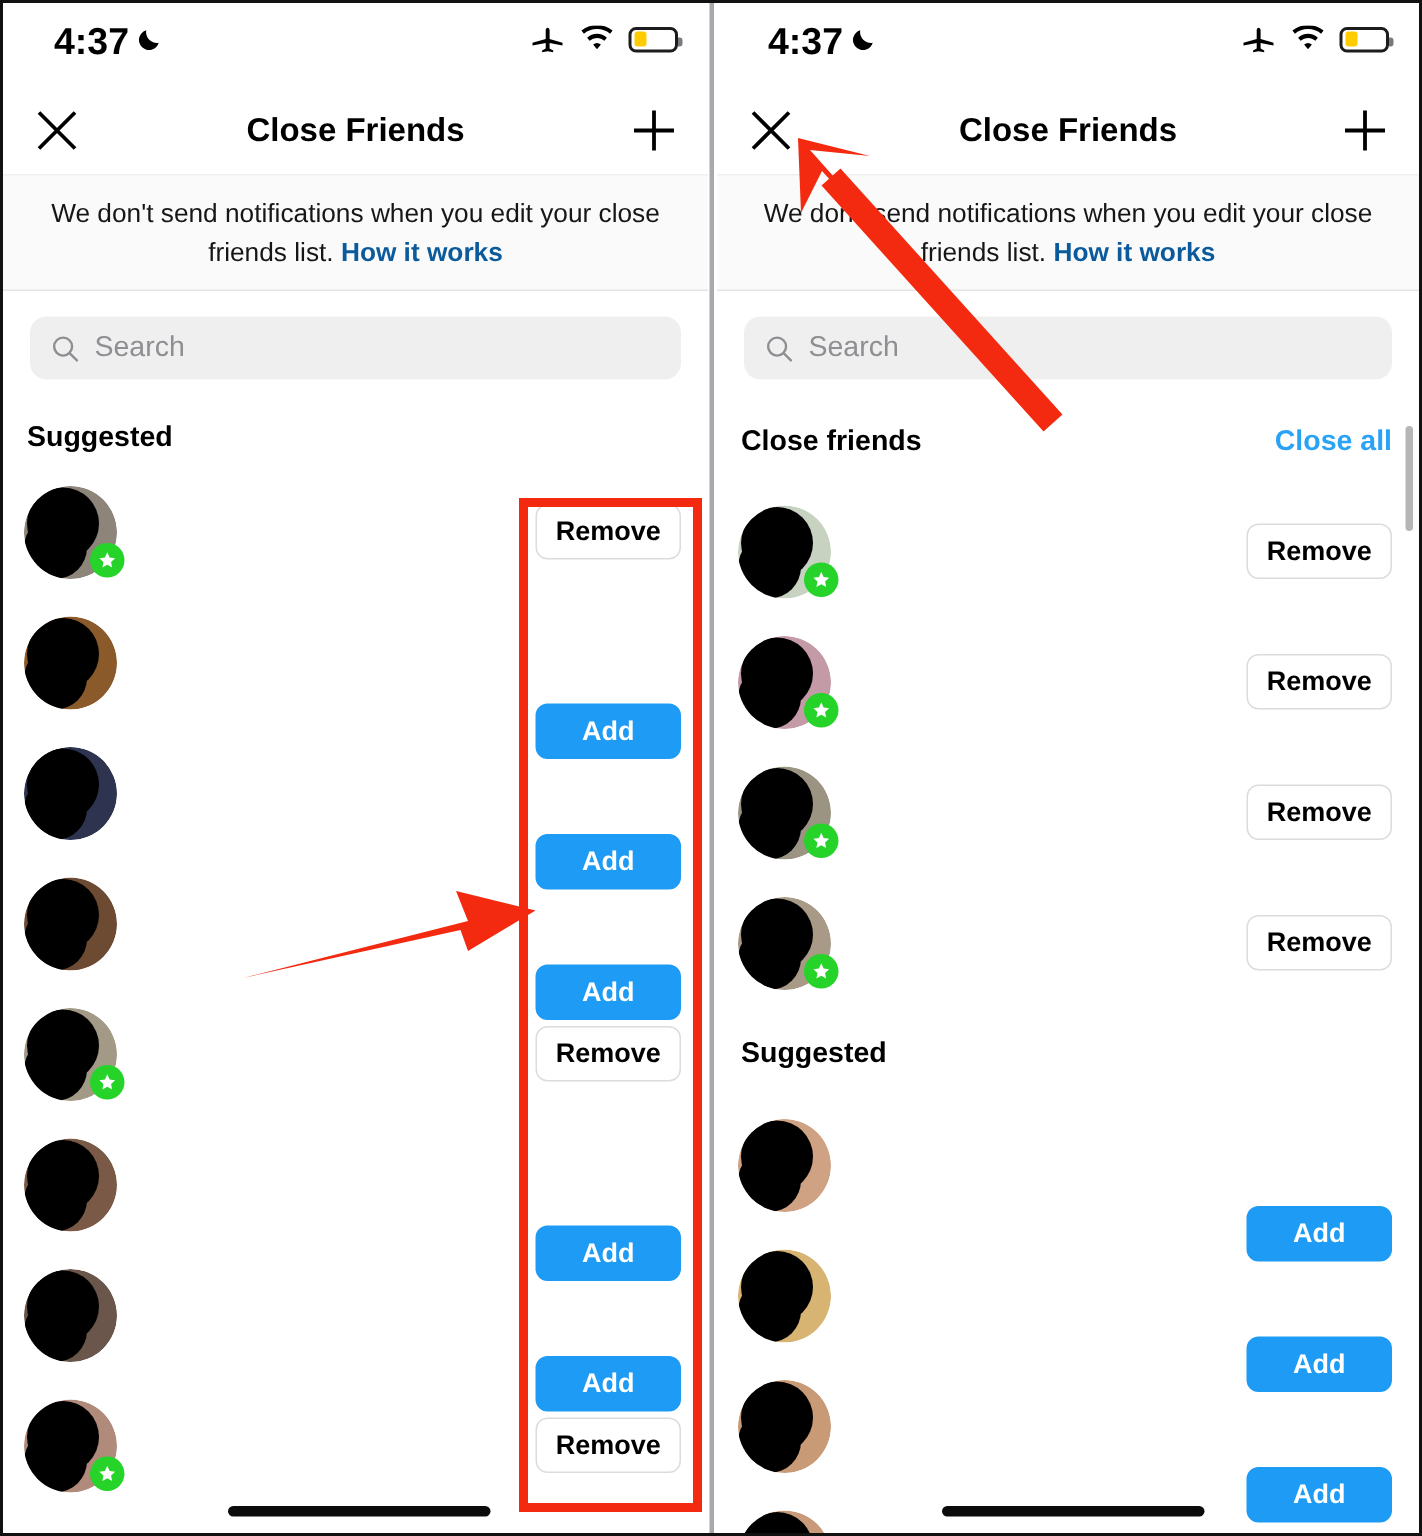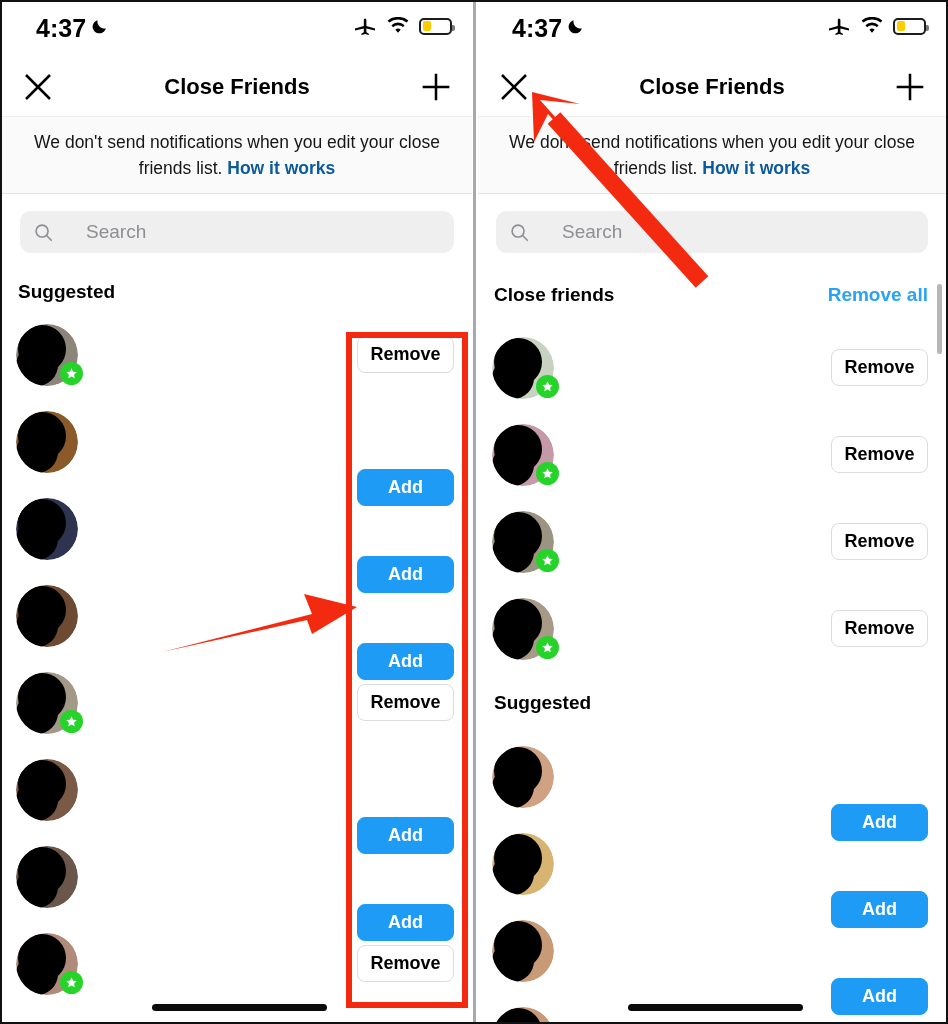--- a/index.html
+++ b/index.html
@@ -165,21 +165,20 @@
   .searchbar {
     position: absolute;
     left: 18px; right: 18px;
     top: 17px;
     height: 42px;
     background: #efefef;
     border-radius: 11px;
     display: flex;
     align-items: center;
     cursor: text;
-    gap: 23px;
   }
   .search-icon { margin-left: 14px; margin-right: 10px; flex: none; }
   .search-placeholder {
     font-size: 19px;
     color: #8e8e93;
   }
 
   
   .listarea {
     position: absolute;
@@ -481,21 +480,21 @@
         <svg class="search-icon" width="19" height="19" viewBox="0 0 20 20">
           <circle cx="8.5" cy="8.5" r="6.3" stroke="#8e8e93" stroke-width="1.7" fill="none"></circle>
           <path d="M13.2 13.2 L18.2 18.2" stroke="#8e8e93" stroke-width="1.7" stroke-linecap="round"></path>
         </svg>
         <span class="search-placeholder">Search</span>
       </div>
     </div>
 
     <div class="listarea">
       <div class="section-head" style="top:12px;">Close friends</div>
-      <div class="section-action" style="top:12px;">Remove all</div>
+      <div class="section-action" style="top:12px;">Close all</div>
       <div id="right-cf-rows">
           <div class="row" style="top:63px;">
             <div class="avatar">
               <div class="avatar-bg" style="background:#c7d3c0"></div>
               <div class="avatar-blob" style="left:2px;top:1px;width:48px;height:48px;"></div>
               <div class="avatar-blob" style="left:0px;top:20px;width:42px;height:42px;"></div>
             </div>
             <div class="star-badge" style="left:58px; top:40px;">
               <svg viewBox="0 0 24 24" width="13" height="13">
                 <path d="M12 2.3l2.9 6.3 6.8.8-5 4.7 1.3 6.8L12 17.5 6 20.9l1.3-6.8-5-4.7 6.8-.8z" fill="#fff"></path>

